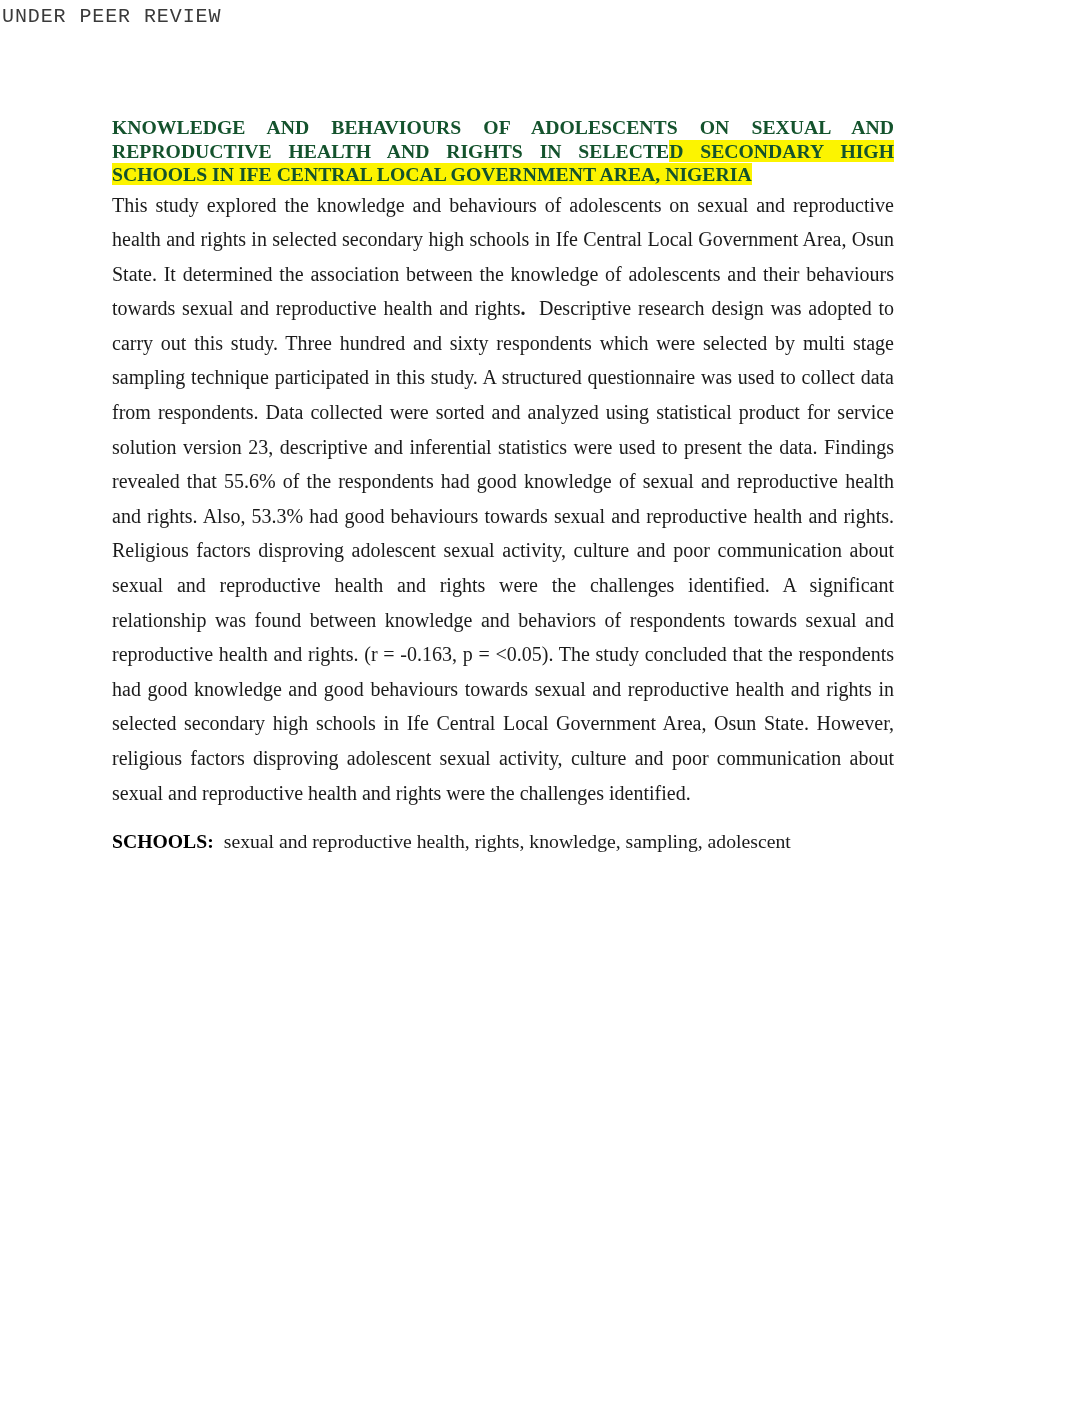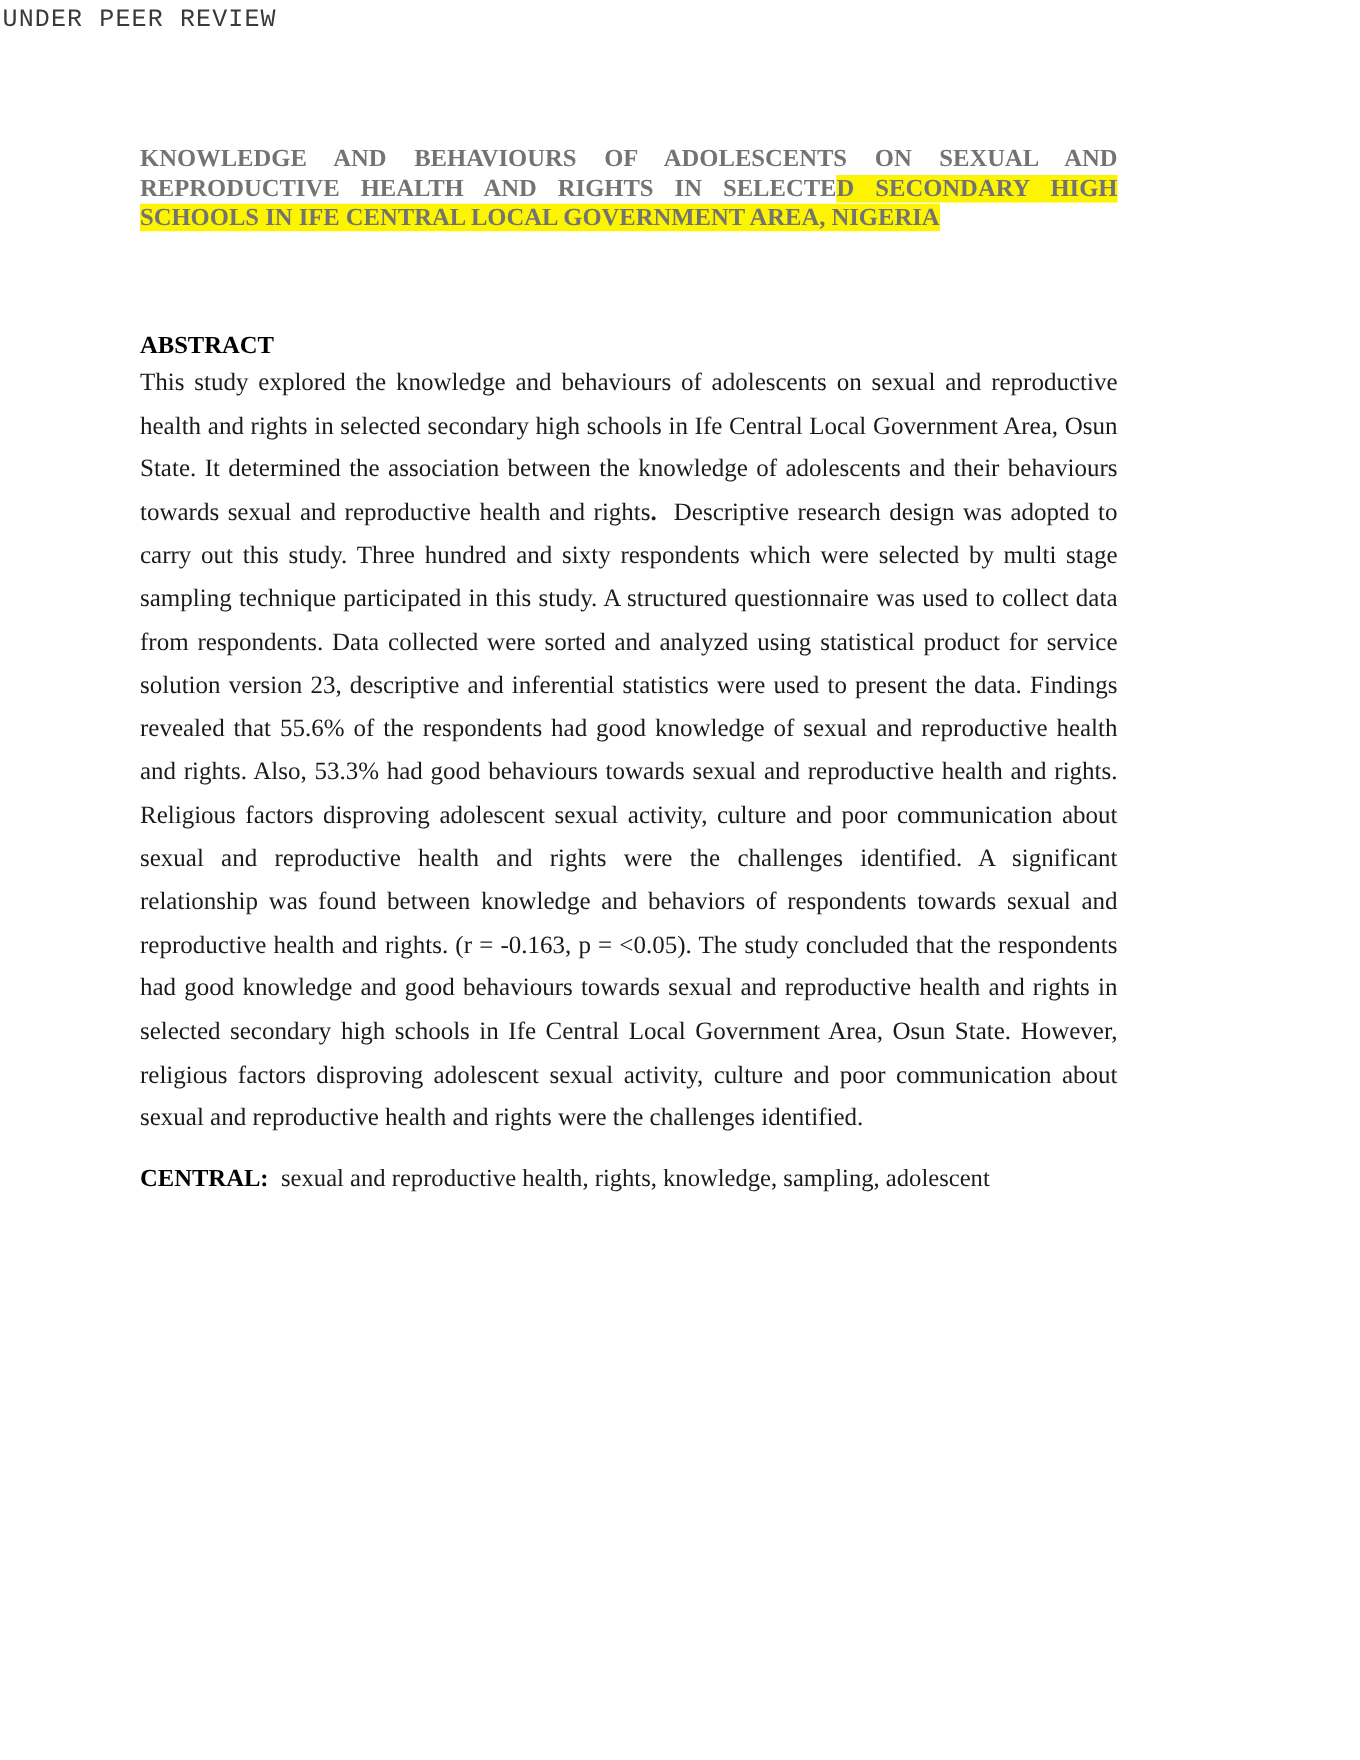--- a/index.html
+++ b/index.html
@@ -27,21 +27,21 @@
     top: 0;
     left: 112px;
     width: 782px;
     color: #1b1b1b;
   }
   .paper-title {
     margin: 116px 0 0 0;
     font-size: 19.7px;
     line-height: 23.5px;
     font-weight: bold;
-    color: #737373;
+    color: #14532d;
     text-align: justify;
   }
   .hl {
     background-color: var(--hl, #fcf400);
   }
   .abstract-heading {
     margin: 78px 0 0 0;
     font-size: 19.7px;
     line-height: 23.5px;
     font-weight: bold;
@@ -66,22 +66,21 @@
 <body style="background: rgb(255, 255, 255);">
 
 <div>
 
   <div class="watermark">UNDER PEER REVIEW</div>
 
   <div class="content" style="color: rgb(27, 27, 27);">
 
     <h1 class="paper-title"><span>KNOWLEDGE AND BEHAVIOURS OF ADOLESCENTS ON SEXUAL AND REPRODUCTIVE HEALTH AND RIGHTS IN SELECTE</span><span class="hl">D SECONDARY HIGH SCHOOLS IN IFE CENTRAL LOCAL GOVERNMENT AREA, NIGERIA</span></h1>
 
-    <h2 class="abstract-heading">ABSTRACT</h2>
 
     <p class="abstract-body"><span>This study explored the knowledge and behaviours of adolescents on sexual and reproductive health and rights in selected secondary high schools in Ife Central Local Government Area, Osun State. It determined the association between the knowledge of adolescents and their behaviours towards sexual and reproductive health and rights</span><span class="bold-seg">.</span><span>&nbsp; Descriptive research design was adopted to carry out this study. Three hundred and sixty respondents which were selected by multi stage sampling technique participated in this study. A structured questionnaire was used to collect data from respondents. Data collected were sorted and analyzed using statistical product for service solution version 23, descriptive and inferential statistics were used to present the data. Findings revealed that 55.6% of the respondents had good knowledge of sexual and reproductive health and rights. Also, 53.3% had good behaviours towards sexual and reproductive health and rights. Religious factors disproving adolescent sexual activity, culture and poor communication about sexual and reproductive health and rights were the challenges identified. A significant relationship was found between knowledge and behaviors of respondents towards sexual and reproductive health and rights. (r = -0.163, p = &lt;0.05). The study concluded that the respondents had good knowledge and good behaviours towards sexual and reproductive health and rights in selected secondary high schools in Ife Central Local Government Area, Osun State. However, religious factors disproving adolescent sexual activity, culture and poor communication about sexual and reproductive health and rights were the challenges identified.</span></p>
 
     <p class="keywords-line">
-      <span class="kw-label">CENTRAL:</span><span class="kw-text">sexual and reproductive health, rights, knowledge, sampling, adolescent</span>
+      <span class="kw-label">SCHOOLS:</span><span class="kw-text">sexual and reproductive health, rights, knowledge, sampling, adolescent</span>
     </p>
 
   </div>
 </div>
 
 </body></html>

